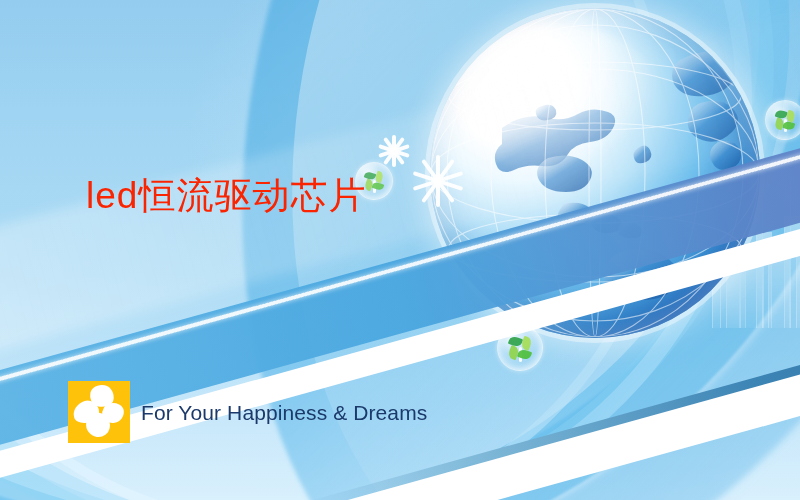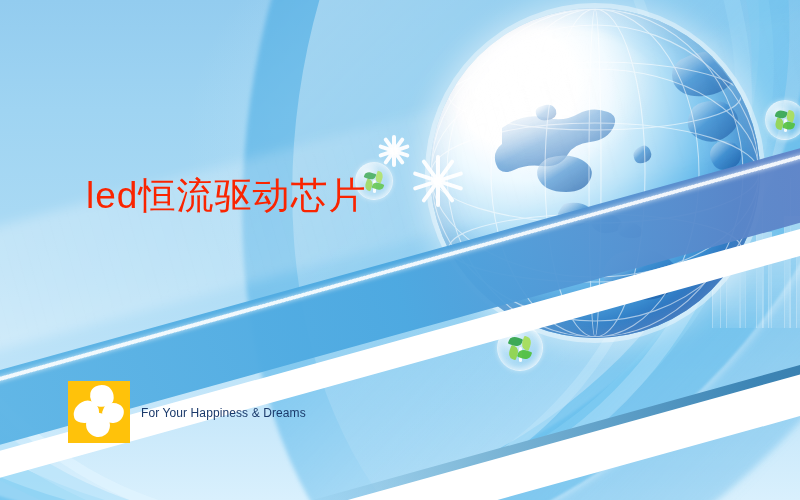--- a/index.html
+++ b/index.html
@@ -311,21 +311,21 @@
     align-items: flex-start;
   }
   .logo-name .reg {
     font-size: 14px;
     line-height: 1;
     margin-top: 2px;
     margin-left: 1px;
   }
   .logo-tagline {
     color: #1b3a6b;
-    font-size: 12px;
+    font-size: 21px;
     letter-spacing: .1px;
     margin-top: 2px;
     font-family: "Liberation Sans", sans-serif;
   }
 </style>
 </head>
 <body>
 
 <div class="banner">
 

